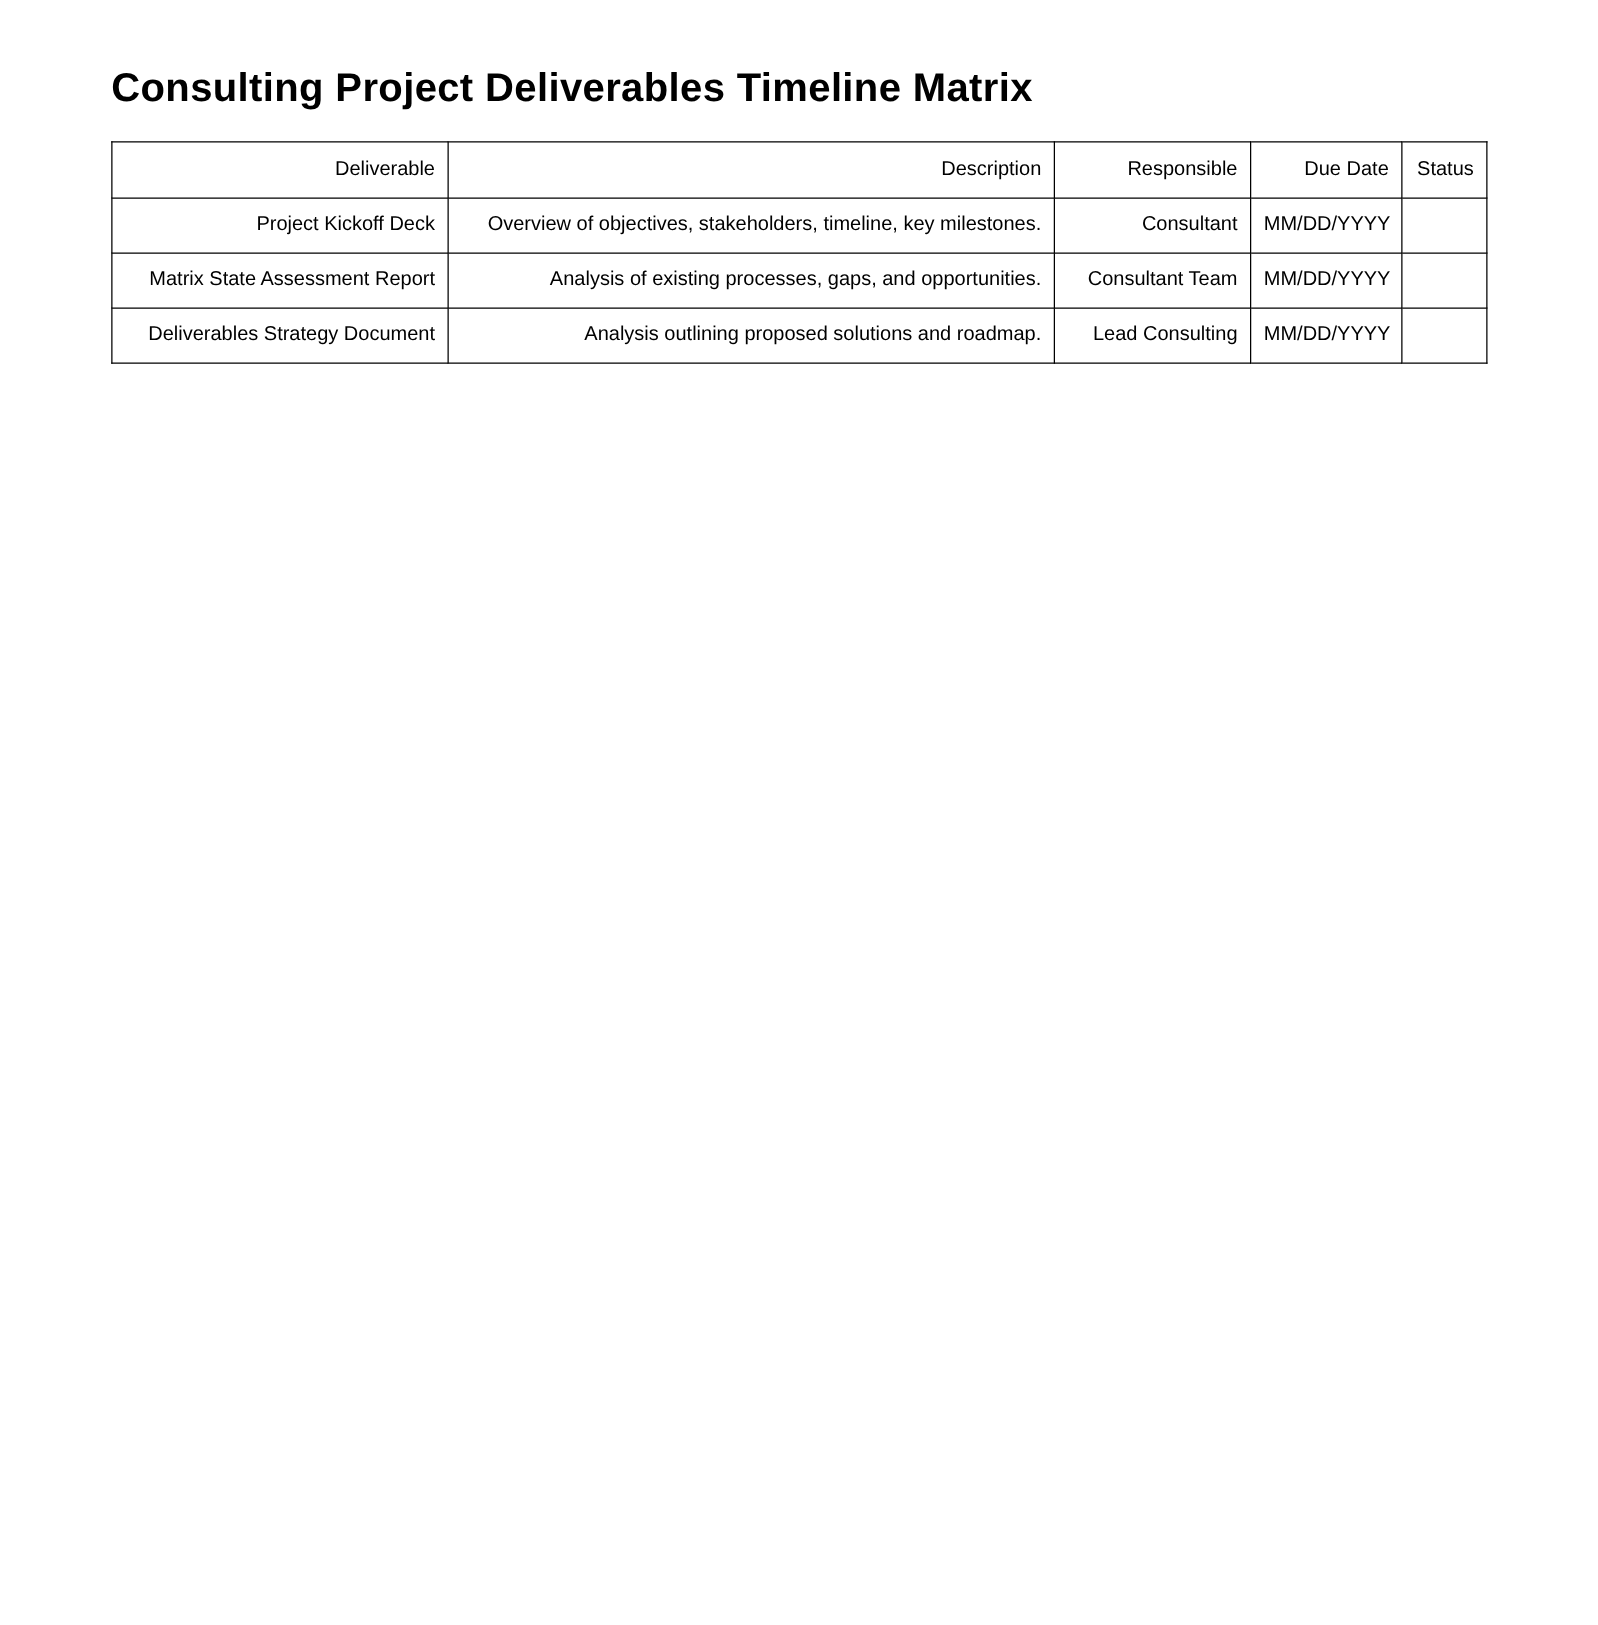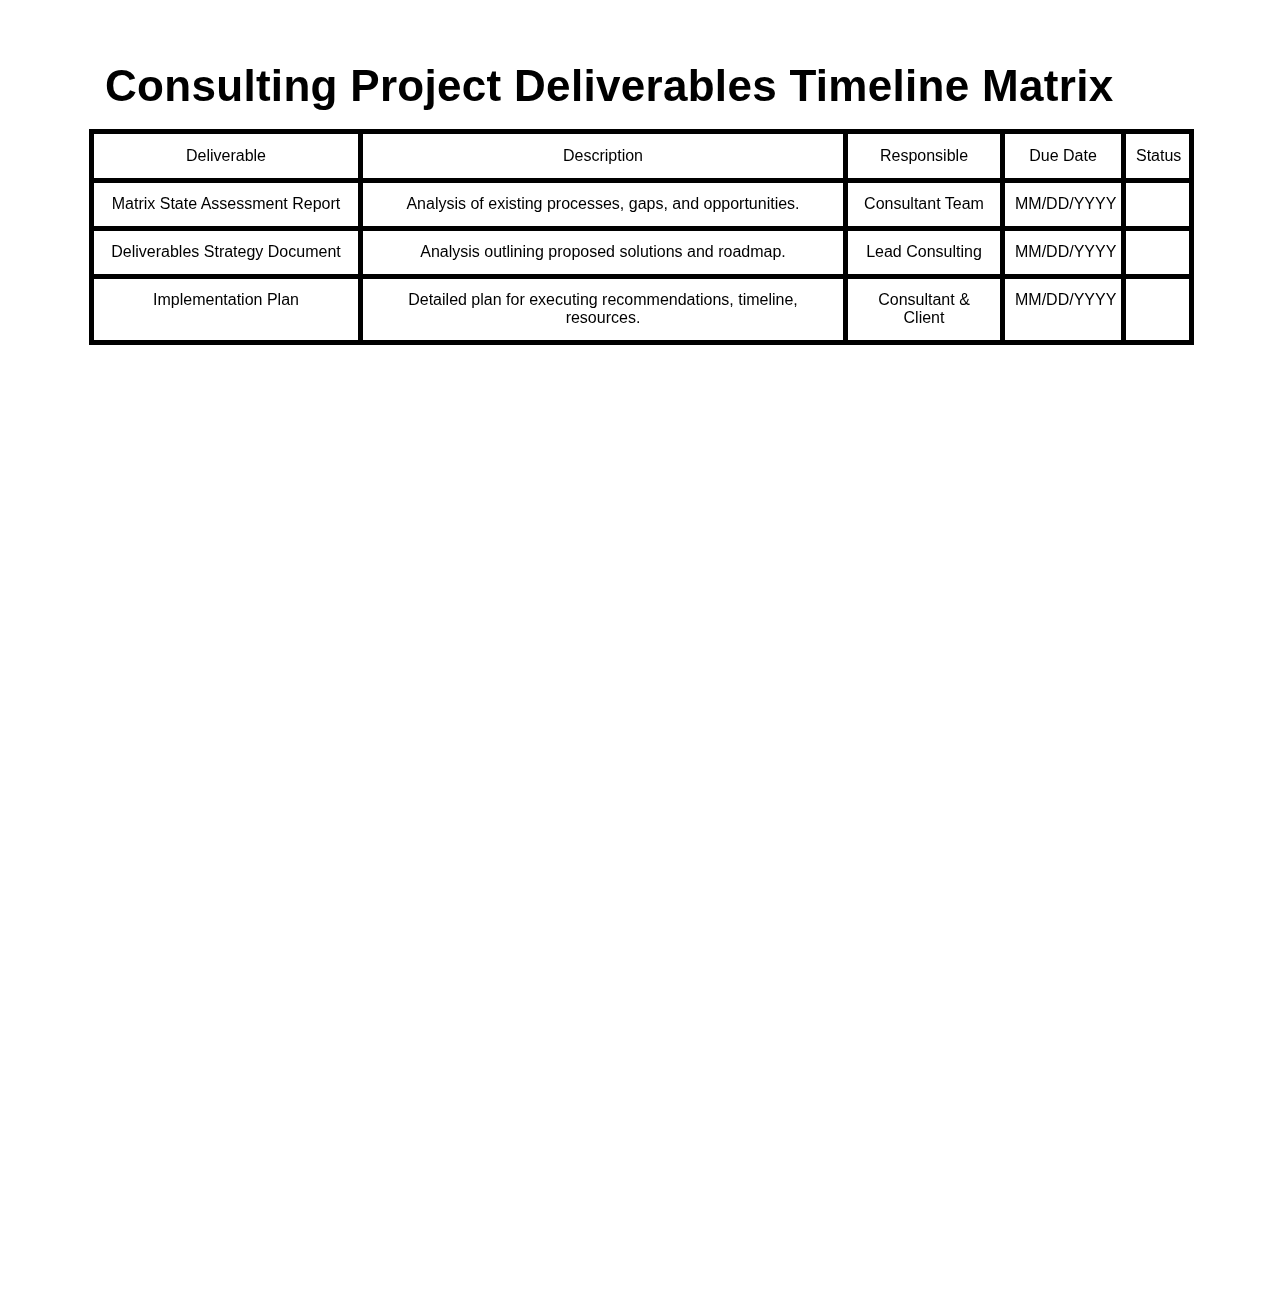--- a/index.html
+++ b/index.html
@@ -14,39 +14,39 @@
     color: #000000;
     position: relative;
   }
   .page {
     position: absolute;
     left: 89px;
     top: 50px;
     width: 1100px;
   }
   h1 {
-    margin: 16px;
+    margin: 0;
     font-family: "Liberation Sans", sans-serif;
-    font-size: 44px;
+    font-size: 32px;
     font-weight: bold;
     line-height: 40px;
     letter-spacing: 0.3px;
   }
   table {
     margin-top: 23px;
     border-collapse: collapse;
     width: 1100px;
     table-layout: fixed;
     font-size: 16px;
     line-height: 18px;
   }
   th, td {
-    border: 5px solid #000000;
+    border: 1px solid #000000;
     padding: 12px 10px 13px 10px;
-    text-align: center;
+    text-align: right;
     vertical-align: top;
     font-weight: normal;
   }
   th {
     padding-top: 13px;
     padding-bottom: 13px;
   }
   col.c1 { width: 269px; }
   col.c2 { width: 485px; }
   col.c3 { width: 157px; }
@@ -71,35 +71,35 @@
       <tr>
         <th>Deliverable</th>
         <th>Description</th>
         <th>Responsible</th>
         <th>Due Date</th>
         <th>Status</th>
       </tr>
     </thead>
     <tbody>
       <tr>
+        <td>Project Kickoff Deck</td>
+        <td>Overview of objectives, stakeholders, timeline, key milestones.</td>
+        <td>Consultant</td>
+        <td>MM/DD/YYYY</td>
+        <td></td>
+      </tr>
+      <tr>
         <td>Matrix State Assessment Report</td>
         <td>Analysis of existing processes, gaps, and opportunities.</td>
         <td>Consultant Team</td>
         <td>MM/DD/YYYY</td>
         <td></td>
       </tr>
       <tr>
         <td>Deliverables Strategy Document</td>
         <td>Analysis outlining proposed solutions and roadmap.</td>
         <td>Lead Consulting</td>
         <td>MM/DD/YYYY</td>
         <td></td>
       </tr>
-      <tr>
-        <td>Implementation Plan</td>
-        <td>Detailed plan for executing recommendations, timeline, resources.</td>
-        <td>Consultant &amp; Client</td>
-        <td>MM/DD/YYYY</td>
-        <td></td>
-      </tr>
     </tbody>
   </table>
 </div>
 
 </body></html>

